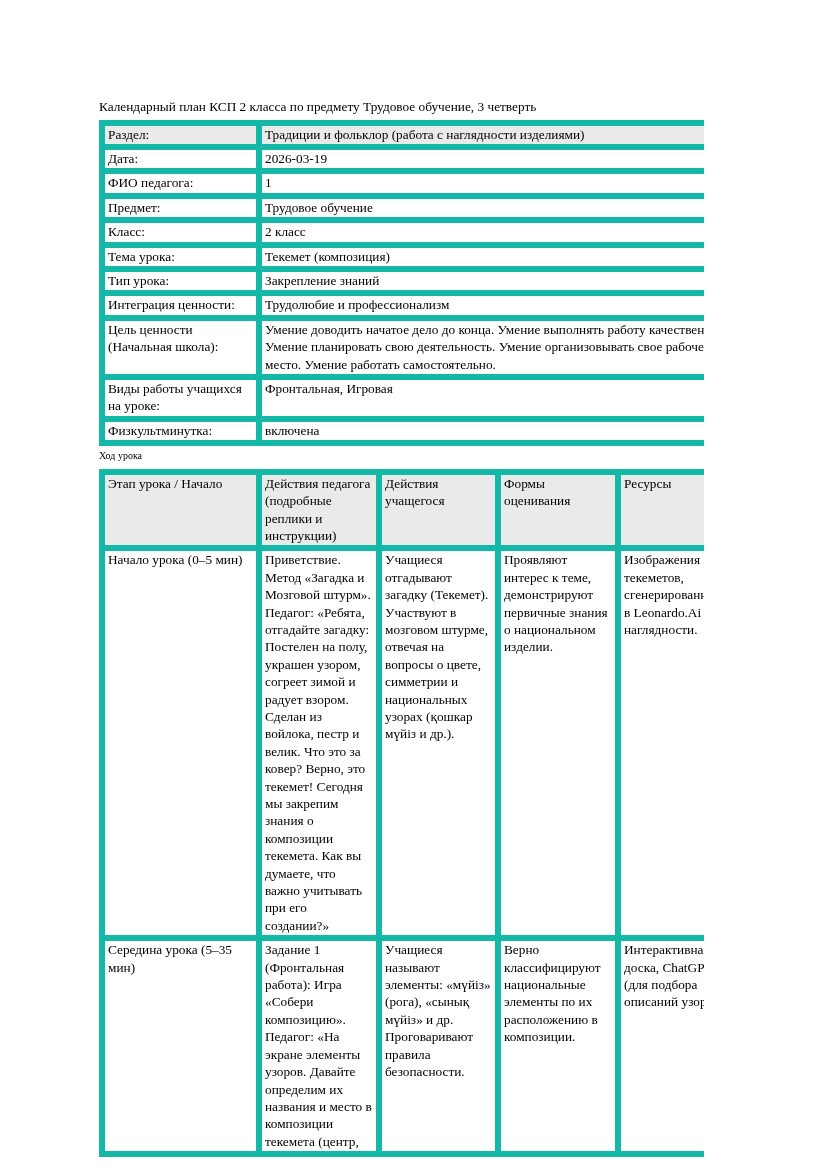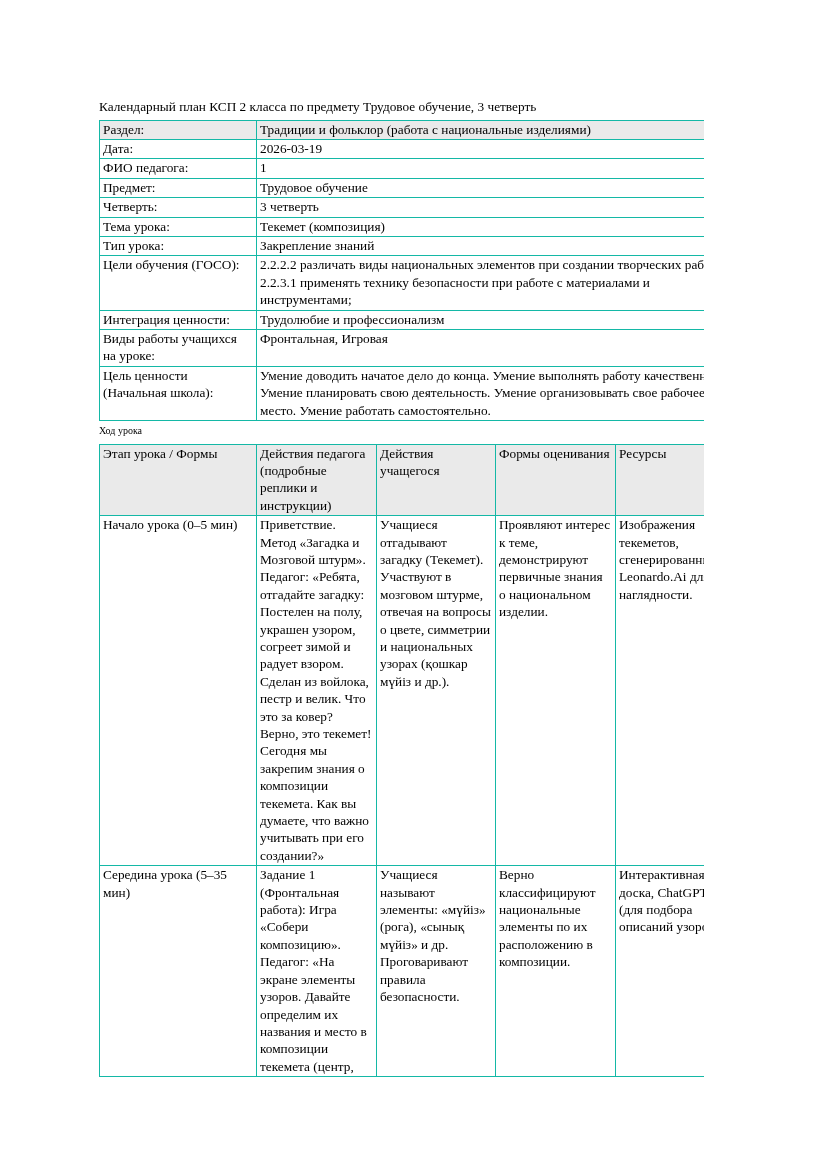--- a/index.html
+++ b/index.html
@@ -31,21 +31,21 @@
     white-space: nowrap;
   }
   table.grid {
     border-collapse: collapse;
     width: 629px;
     table-layout: fixed;
     border: 1px solid #000000;
   }
   table.grid td,
   table.grid th {
-    border: 1px solid #14b8a6;
+    border: 6px solid #14b8a6;
     vertical-align: top;
     padding: 0px 3px 1px 3px;
     font-size: 13.3px;
     line-height: 17.4px;
     font-weight: normal;
     text-align: left;
     word-wrap: break-word;
     overflow-wrap: break-word;
     hyphens: none;
     margin-left: 48px;
@@ -79,78 +79,78 @@
   <p class="doc-title">Календарный план КСП 2 класса по предмету Трудовое обучение, 3 четверть</p>
 
   <table class="grid info">
     <colgroup>
         <col class="c-label">
         <col class="c-value">
       </colgroup>
     <tbody id="info-body">
         <tr class="shaded">
           <td>Раздел:</td>
-          <td>Традиции и фольклор (работа с национальные изделиями)</td>
+          <td>Традиции и фольклор (работа с наглядности изделиями)</td>
         </tr>
         <tr>
           <td>Дата:</td>
           <td>2026-03-19</td>
         </tr>
         <tr>
           <td>ФИО педагога:</td>
           <td>1</td>
         </tr>
         <tr>
           <td>Предмет:</td>
           <td>Трудовое обучение</td>
         </tr>
         <tr>
-          <td>Четверть:</td>
-          <td>3 четверть</td>
+          <td>Класс:</td>
+          <td>2 класс</td>
         </tr>
         <tr>
           <td>Тема урока:</td>
           <td>Текемет (композиция)</td>
         </tr>
         <tr>
           <td>Тип урока:</td>
           <td>Закрепление знаний</td>
         </tr>
         <tr>
-          <td>Цели обучения (ГОСО):</td>
-          <td>2.2.2.2 различать виды национальных элементов при создании творческих работ; 2.2.3.1 применять технику безопасности при работе с материалами и инструментами;</td>
+          <td>Интеграция ценности:</td>
+          <td>Трудолюбие и профессионализм</td>
         </tr>
         <tr>
-          <td>Интеграция ценности:</td>
-          <td>Трудолюбие и профессионализм</td>
+          <td>Цель ценности (Начальная школа):</td>
+          <td>Умение доводить начатое дело до конца. Умение выполнять работу качественно. Умение планировать свою деятельность. Умение организовывать свое рабочее место. Умение работать самостоятельно.</td>
         </tr>
         <tr>
           <td>Виды работы учащихся на уроке:</td>
           <td>Фронтальная, Игровая</td>
         </tr>
         <tr>
-          <td>Цель ценности (Начальная школа):</td>
-          <td>Умение доводить начатое дело до конца. Умение выполнять работу качественно. Умение планировать свою деятельность. Умение организовывать свое рабочее место. Умение работать самостоятельно.</td>
+          <td>Физкультминутка:</td>
+          <td>включена</td>
         </tr>
       </tbody>
   </table>
 
   <p class="mid-label">Ход урока</p>
 
   <table class="grid lesson">
     <colgroup>
       <col class="c-stage">
         <col class="c-teacher">
         <col class="c-student">
         <col class="c-assess">
         <col class="c-res">
     </colgroup>
     <thead id="lesson-head">
         <tr class="head">
-          <td>Этап урока / Формы</td>
+          <td>Этап урока / Начало</td>
           <td>Действия педагога (подробные реплики и инструкции)</td>
           <td>Действия учащегося</td>
           <td>Формы оценивания</td>
           <td>Ресурсы</td>
         </tr>
       </thead>
     <tbody id="lesson-body">
         <tr>
           <td class="cell">Начало урока (0–5 мин)</td>
           <td class="cell">Приветствие. Метод «Загадка и Мозговой штурм». Педагог: «Ребята, отгадайте загадку: Постелен на полу, украшен узором, согреет зимой и радует взором. Сделан из войлока, пестр и велик. Что это за ковер? Верно, это текемет! Сегодня мы закрепим знания о композиции текемета. Как вы думаете, что важно учитывать при его создании?»</td>

